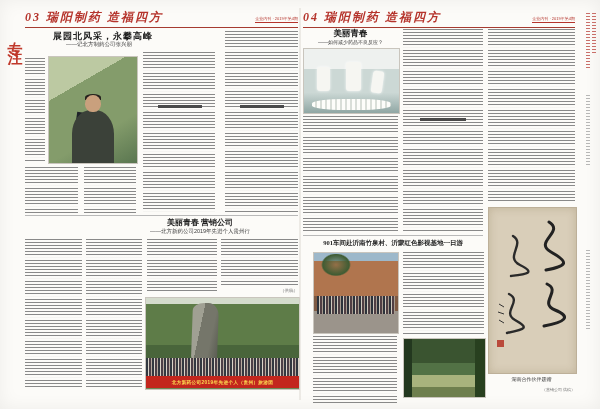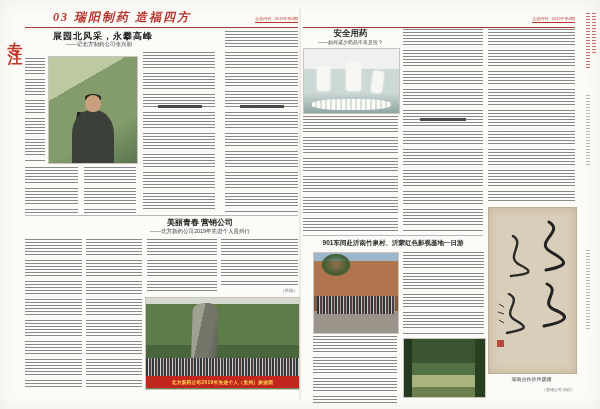--- a/index.html
+++ b/index.html
@@ -3,26 +3,26 @@
 <meta charset="utf-8">
 <style>
   html,body{margin:0;padding:0;background:#e8e6e2;font-family:"Liberation Sans",sans-serif;}
   .sheet{position:relative;width:600px;height:409px;background:#fcfbf8;overflow:hidden;
          box-shadow:inset 0 0 18px rgba(0,0,0,.06);}
 
   
   .hdr{position:absolute;height:18px;border-bottom:1.4px solid #a63b30;}
   .hdr-title{position:absolute;left:0;top:0;font-family:"Liberation Serif",serif;
              font-style:italic;font-weight:bold;font-size:12px;color:#b5342c;
-             letter-spacing:2px;white-space:nowrap;margin-left:28px;}
+             letter-spacing:2px;white-space:nowrap;}
   .hdr-mast{position:absolute;right:0;top:7px;font-size:4px;color:#b5342c;
             border-bottom:.5px solid #b5342c;padding-bottom:1px;white-space:nowrap;}
 
   
-  .h-big{position:absolute;font-family:Liberation Sans, sans-serif;font-weight:bold;
+  .h-big{position:absolute;font-family:Liberation Serif, serif;font-weight:bold;
          color:#1d1d1d;white-space:nowrap;}
   .h-sub{position:absolute;color:#3a3a3a;white-space:nowrap;}
   .center{text-align:center;}
 
   
   .tx{position:absolute;opacity:.88;background:
       repeating-linear-gradient(180deg, rgba(252,251,248,0) 0 17px, rgba(252,251,248,.95) 17px 20px),
       repeating-linear-gradient(180deg,#7a7a7a 0 1.1px, rgba(0,0,0,0) 1.1px 3px);}
   .shb{position:absolute;background:#4a4a4a;height:3.2px;}
 
@@ -120,24 +120,25 @@
     <div class="stone"></div>
     <div class="crowd"></div>
     <div class="banner">
       <span>北方新药公司2019年先进个人（贵州）旅游团</span>
     </div>
   </div>
 
   <div class="gutter" style="left:299px;top:8px;width:2px;height:392px;"></div>
 
   <div class="hdr" style="left:303px;top:9px;width:272px;">
+    <span class="hdr-title">04 瑞阳制药  造福四方</span>
     <span class="hdr-mast">企业内刊 · 2019年第4期</span>
   </div>
 
-  <div class="h-big center" style="left:303px;top:28px;width:95px;font-size:8.5px;">安全用药</div>
+  <div class="h-big center" style="left:303px;top:28px;width:95px;font-size:8.5px;">美丽青春</div>
   <div class="h-sub center" style="left:300px;top:39px;width:101px;font-size:5px;">——如何减少药品不良反应？</div>
 
   <div class="photo p-pills" style="left:303px;top:48px;width:95px;height:64px;">
     <div class="b1"></div>
     <div class="b2"></div>
     <div class="b3"></div>
     <div class="heap"></div>
   </div>
 
   <div class="tx" style="left:303px;top:116px;width:95px;height:115px;"></div>

